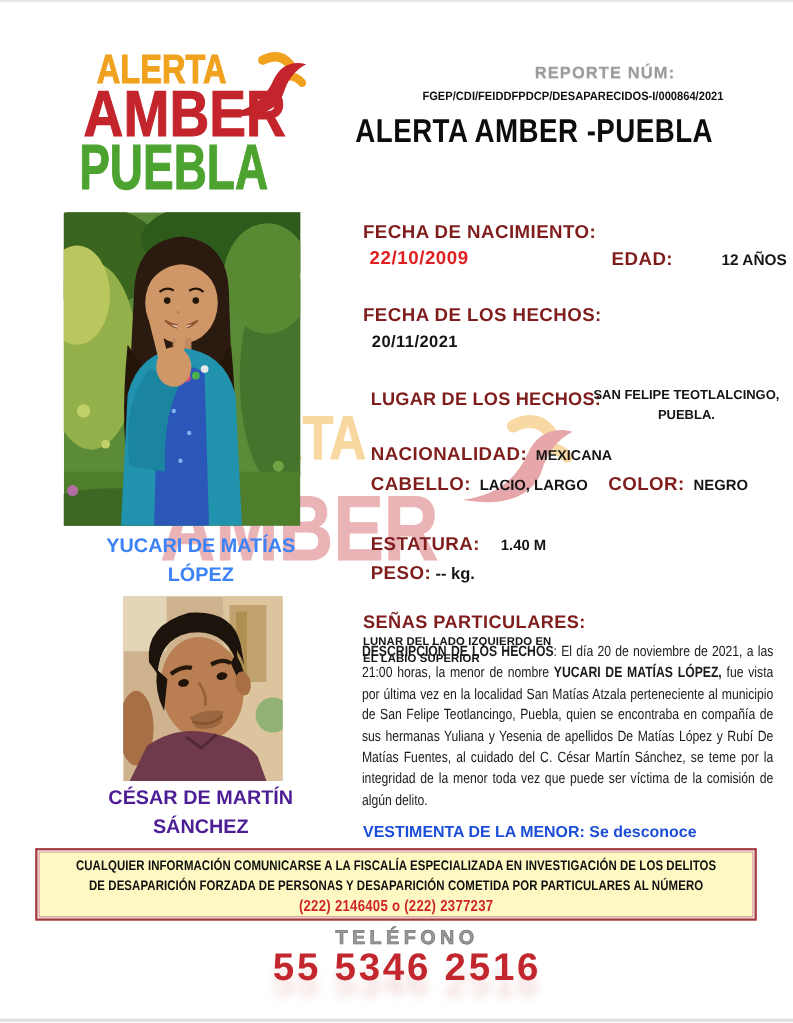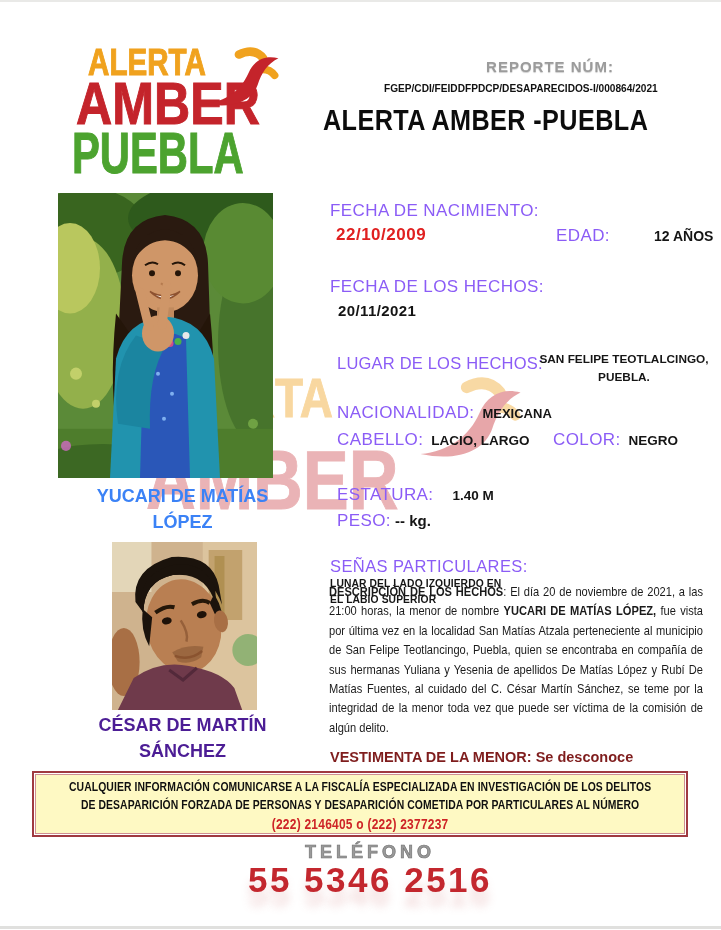--- a/index.html
+++ b/index.html
@@ -31,21 +31,21 @@
 
   
   #minor-photo{left:58px;top:193px;width:215px;height:285px;z-index:3;}
   #companion-photo{left:112px;top:542px;width:145px;height:168px;z-index:3;}
   .photo svg{display:block;width:100%;height:100%;}
   #minor-name{left:60px;top:483px;width:245px;text-align:center;font-size:18px;font-weight:700;color:#3b82f6;line-height:26px;z-index:3;}
   #companion-name{left:60px;top:712px;width:245px;text-align:center;font-size:18px;font-weight:700;color:#4c1d95;line-height:26px;z-index:3;}
 
   
   .row{display:flex;align-items:baseline;gap:8px;white-space:nowrap;z-index:2;}
-  .lbl{font-weight:400;color:#8b5cf6;letter-spacing:.4px;font-size:17px;}
+  .lbl{font-weight:700;color:#7f1d1d;letter-spacing:.4px;font-size:17px;}
   .val{font-weight:700;color:#151515;}
   #f-birth-label{left:330px;top:201px;}
   #f-birth-value{left:336px;top:225px;font-size:17px;font-weight:700;color:#E02020;letter-spacing:.5px;}
   #f-age{left:556px;top:226px;gap:44px;}
   #f-age .val{font-size:14px;}
   #f-incident-label{left:330px;top:277px;}
   #f-incident-value{left:338px;top:302px;font-size:15px;font-weight:700;color:#141414;letter-spacing:.4px;}
   #f-gender{left:555px;top:302px;}
   #f-gender .val{font-size:13.5px;}
   #f-place-label{left:337px;top:354px;letter-spacing:.2px;font-size:16.5px;}
@@ -62,21 +62,21 @@
   #f-height .val{font-size:13.5px;}
   #f-weight{left:337px;top:511px;gap:4px;}
   #f-weight .val{font-size:15px;}
 
   #f-marks{left:330px;top:557px;width:380px;white-space:normal;z-index:2;}
   #f-marks .lbl{font-size:16.5px;}
   #f-marks .val{display:inline-block;width:180px;font-size:10.3px;line-height:1.55;vertical-align:4px;letter-spacing:.1px;}
 
   #description{left:329px;top:582px;width:455px;font-size:13.5px;line-height:19.4px;color:#1a1a1a;text-align:justify;transform:scaleX(0.822);transform-origin:left top;z-index:2;}
   #description .b{font-weight:700;}
-  #clothing-line{left:330px;top:749px;font-size:14.5px;font-weight:700;color:#7f1d1d;z-index:2;}
+  #clothing-line{left:330px;top:749px;font-size:14.5px;font-weight:700;color:#1d4ed8;z-index:2;}
 
   
   #contact-box{left:32px;top:771px;width:652px;height:62px;border:2px solid #A03A40;box-shadow:inset 0 0 0 1px #ffffff, inset 0 0 0 2px #cf8f92;z-index:4;background:#fef9c3;}
   #contact-inner{position:absolute;left:6px;top:5px;width:776px;transform:scaleX(0.825);transform-origin:left top;text-align:center;}
   .contact-line{font-size:12.6px;font-weight:700;color:#101010;line-height:18px;letter-spacing:.1px;white-space:nowrap;}
   #contact-phones{font-size:14.5px;font-weight:700;color:#CE2427;line-height:21px;letter-spacing:.3px;}
 
   #phone-label{left:0;top:842px;width:740px;text-align:center;font-size:18px;font-weight:700;color:#9a9a9a;letter-spacing:4px;-webkit-text-stroke:.6px #707070;z-index:2;}
   #phone-number{left:0;top:860px;width:740px;text-align:center;font-size:35px;font-weight:700;color:#C3272E;letter-spacing:2.5px;z-index:2;text-shadow:0 14px 8px rgba(214,140,140,.30);}
 </style>

